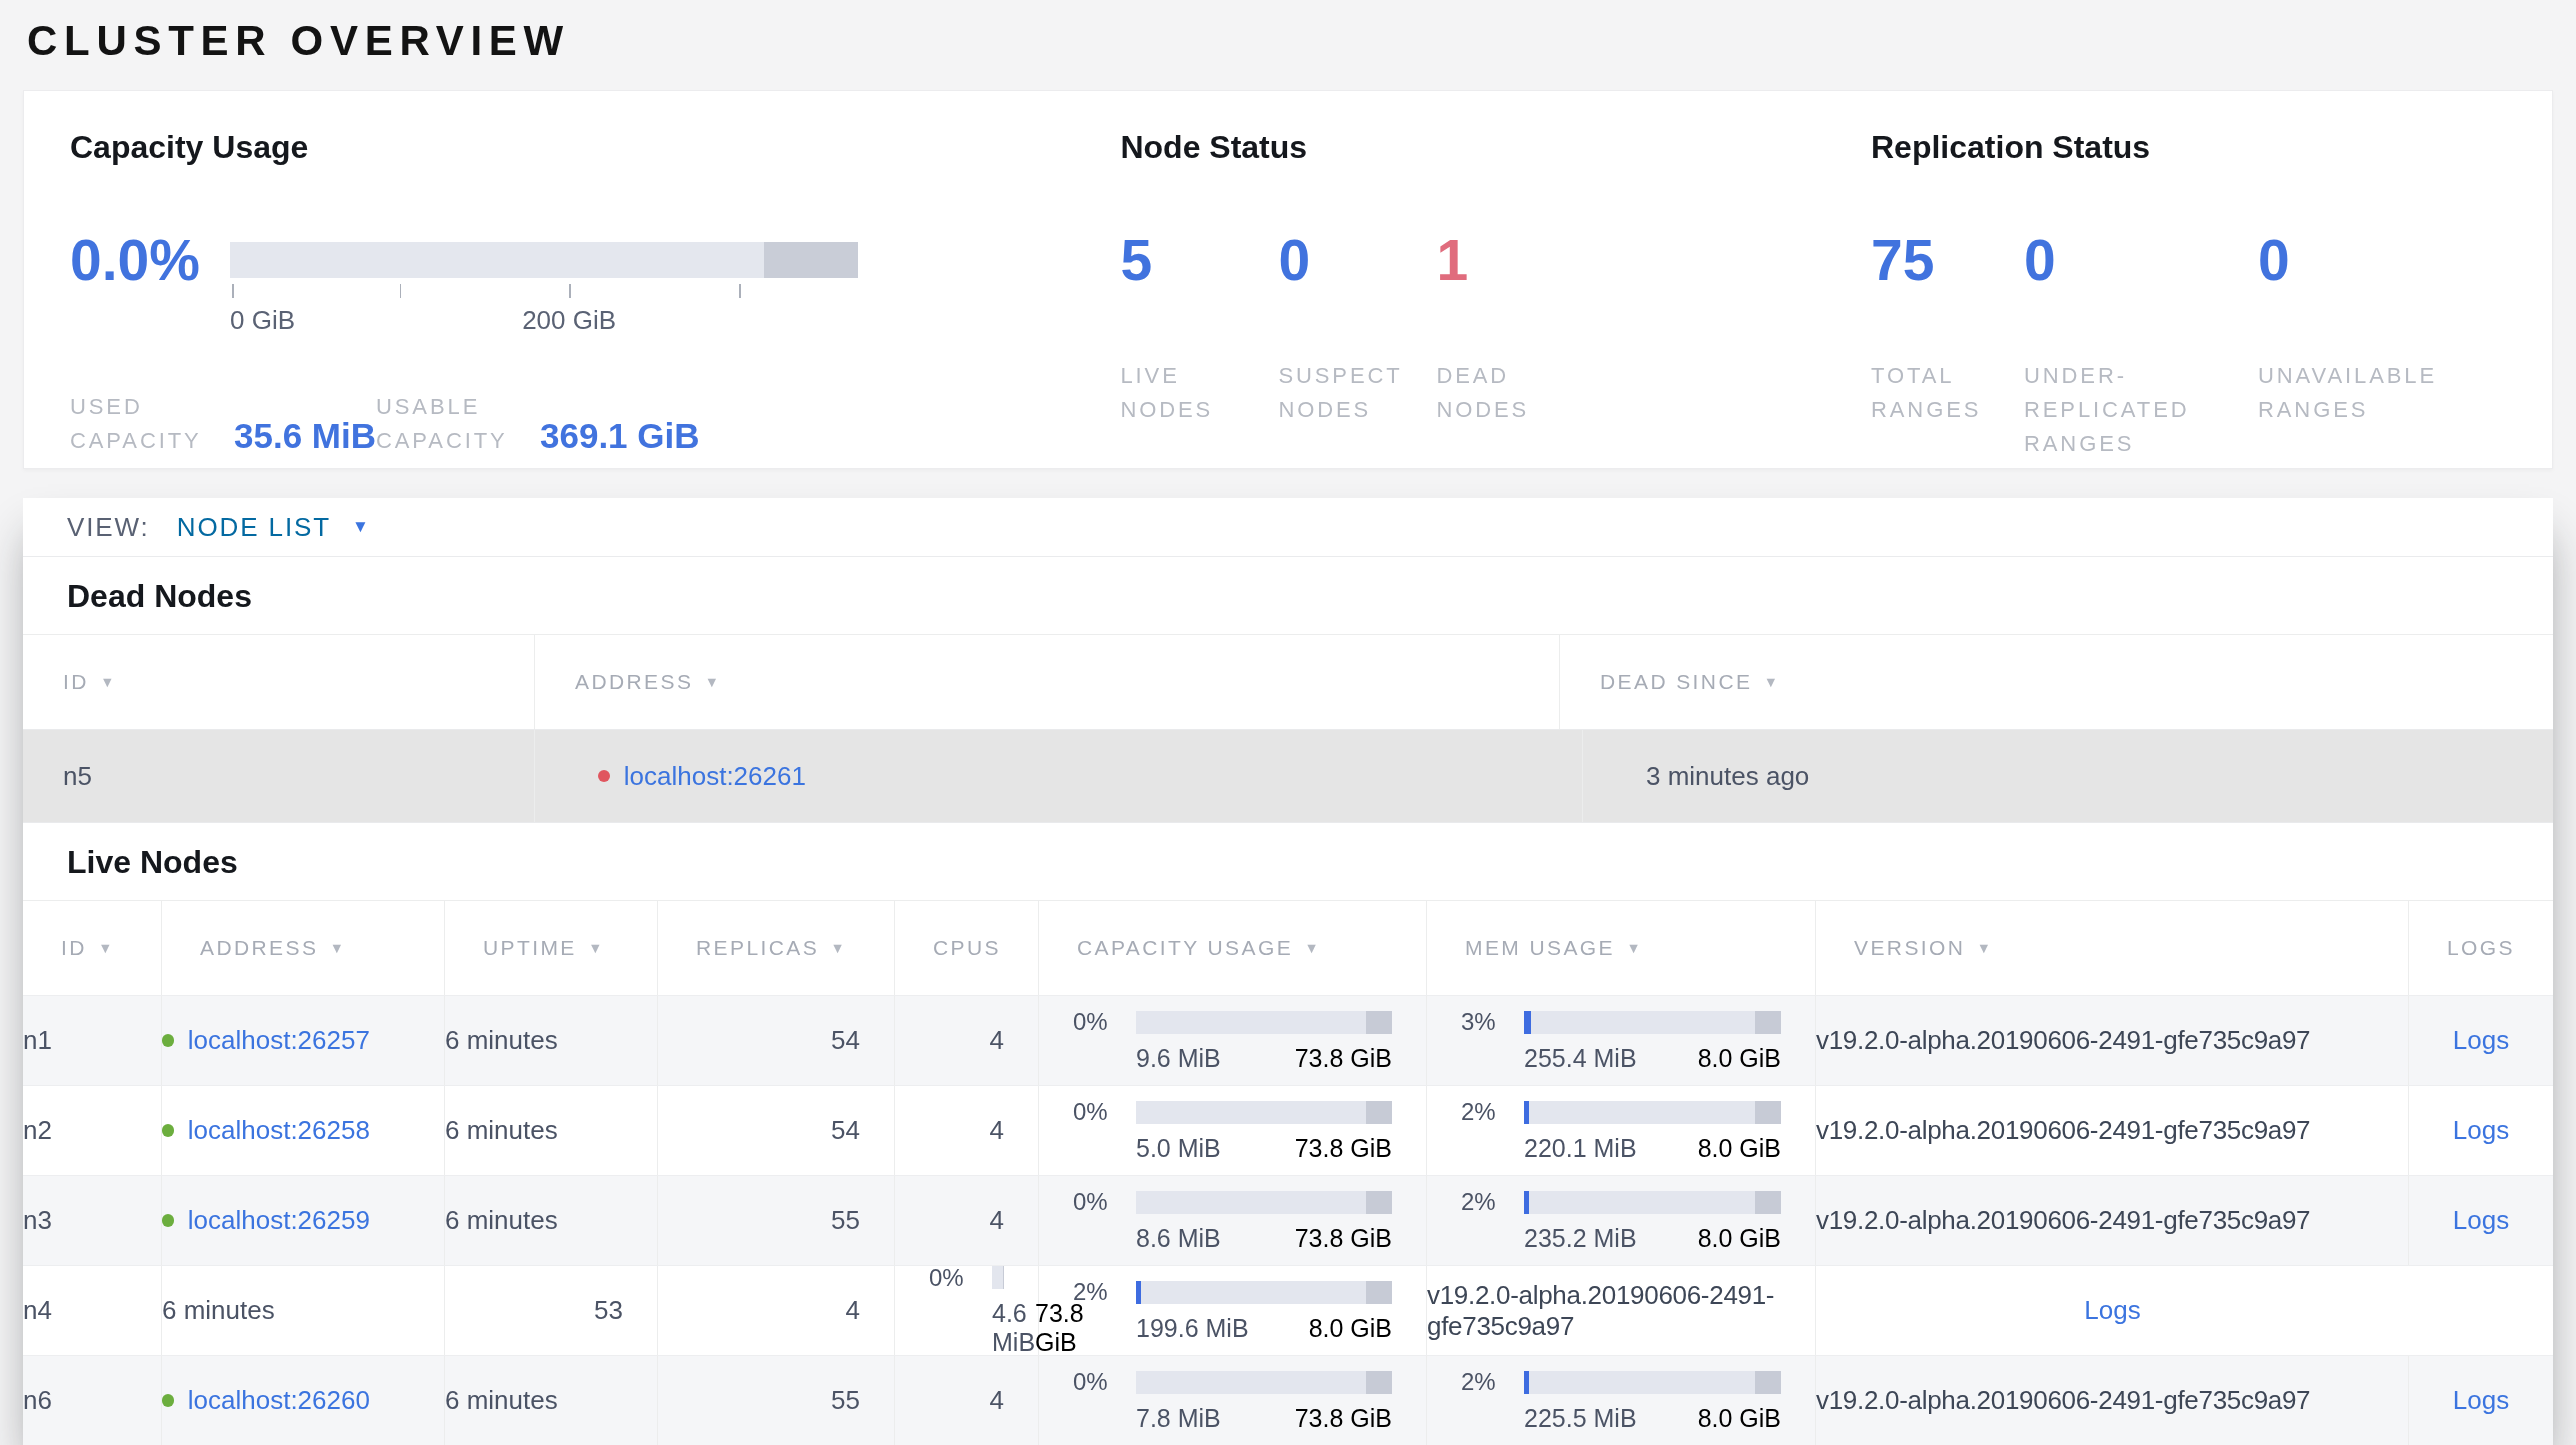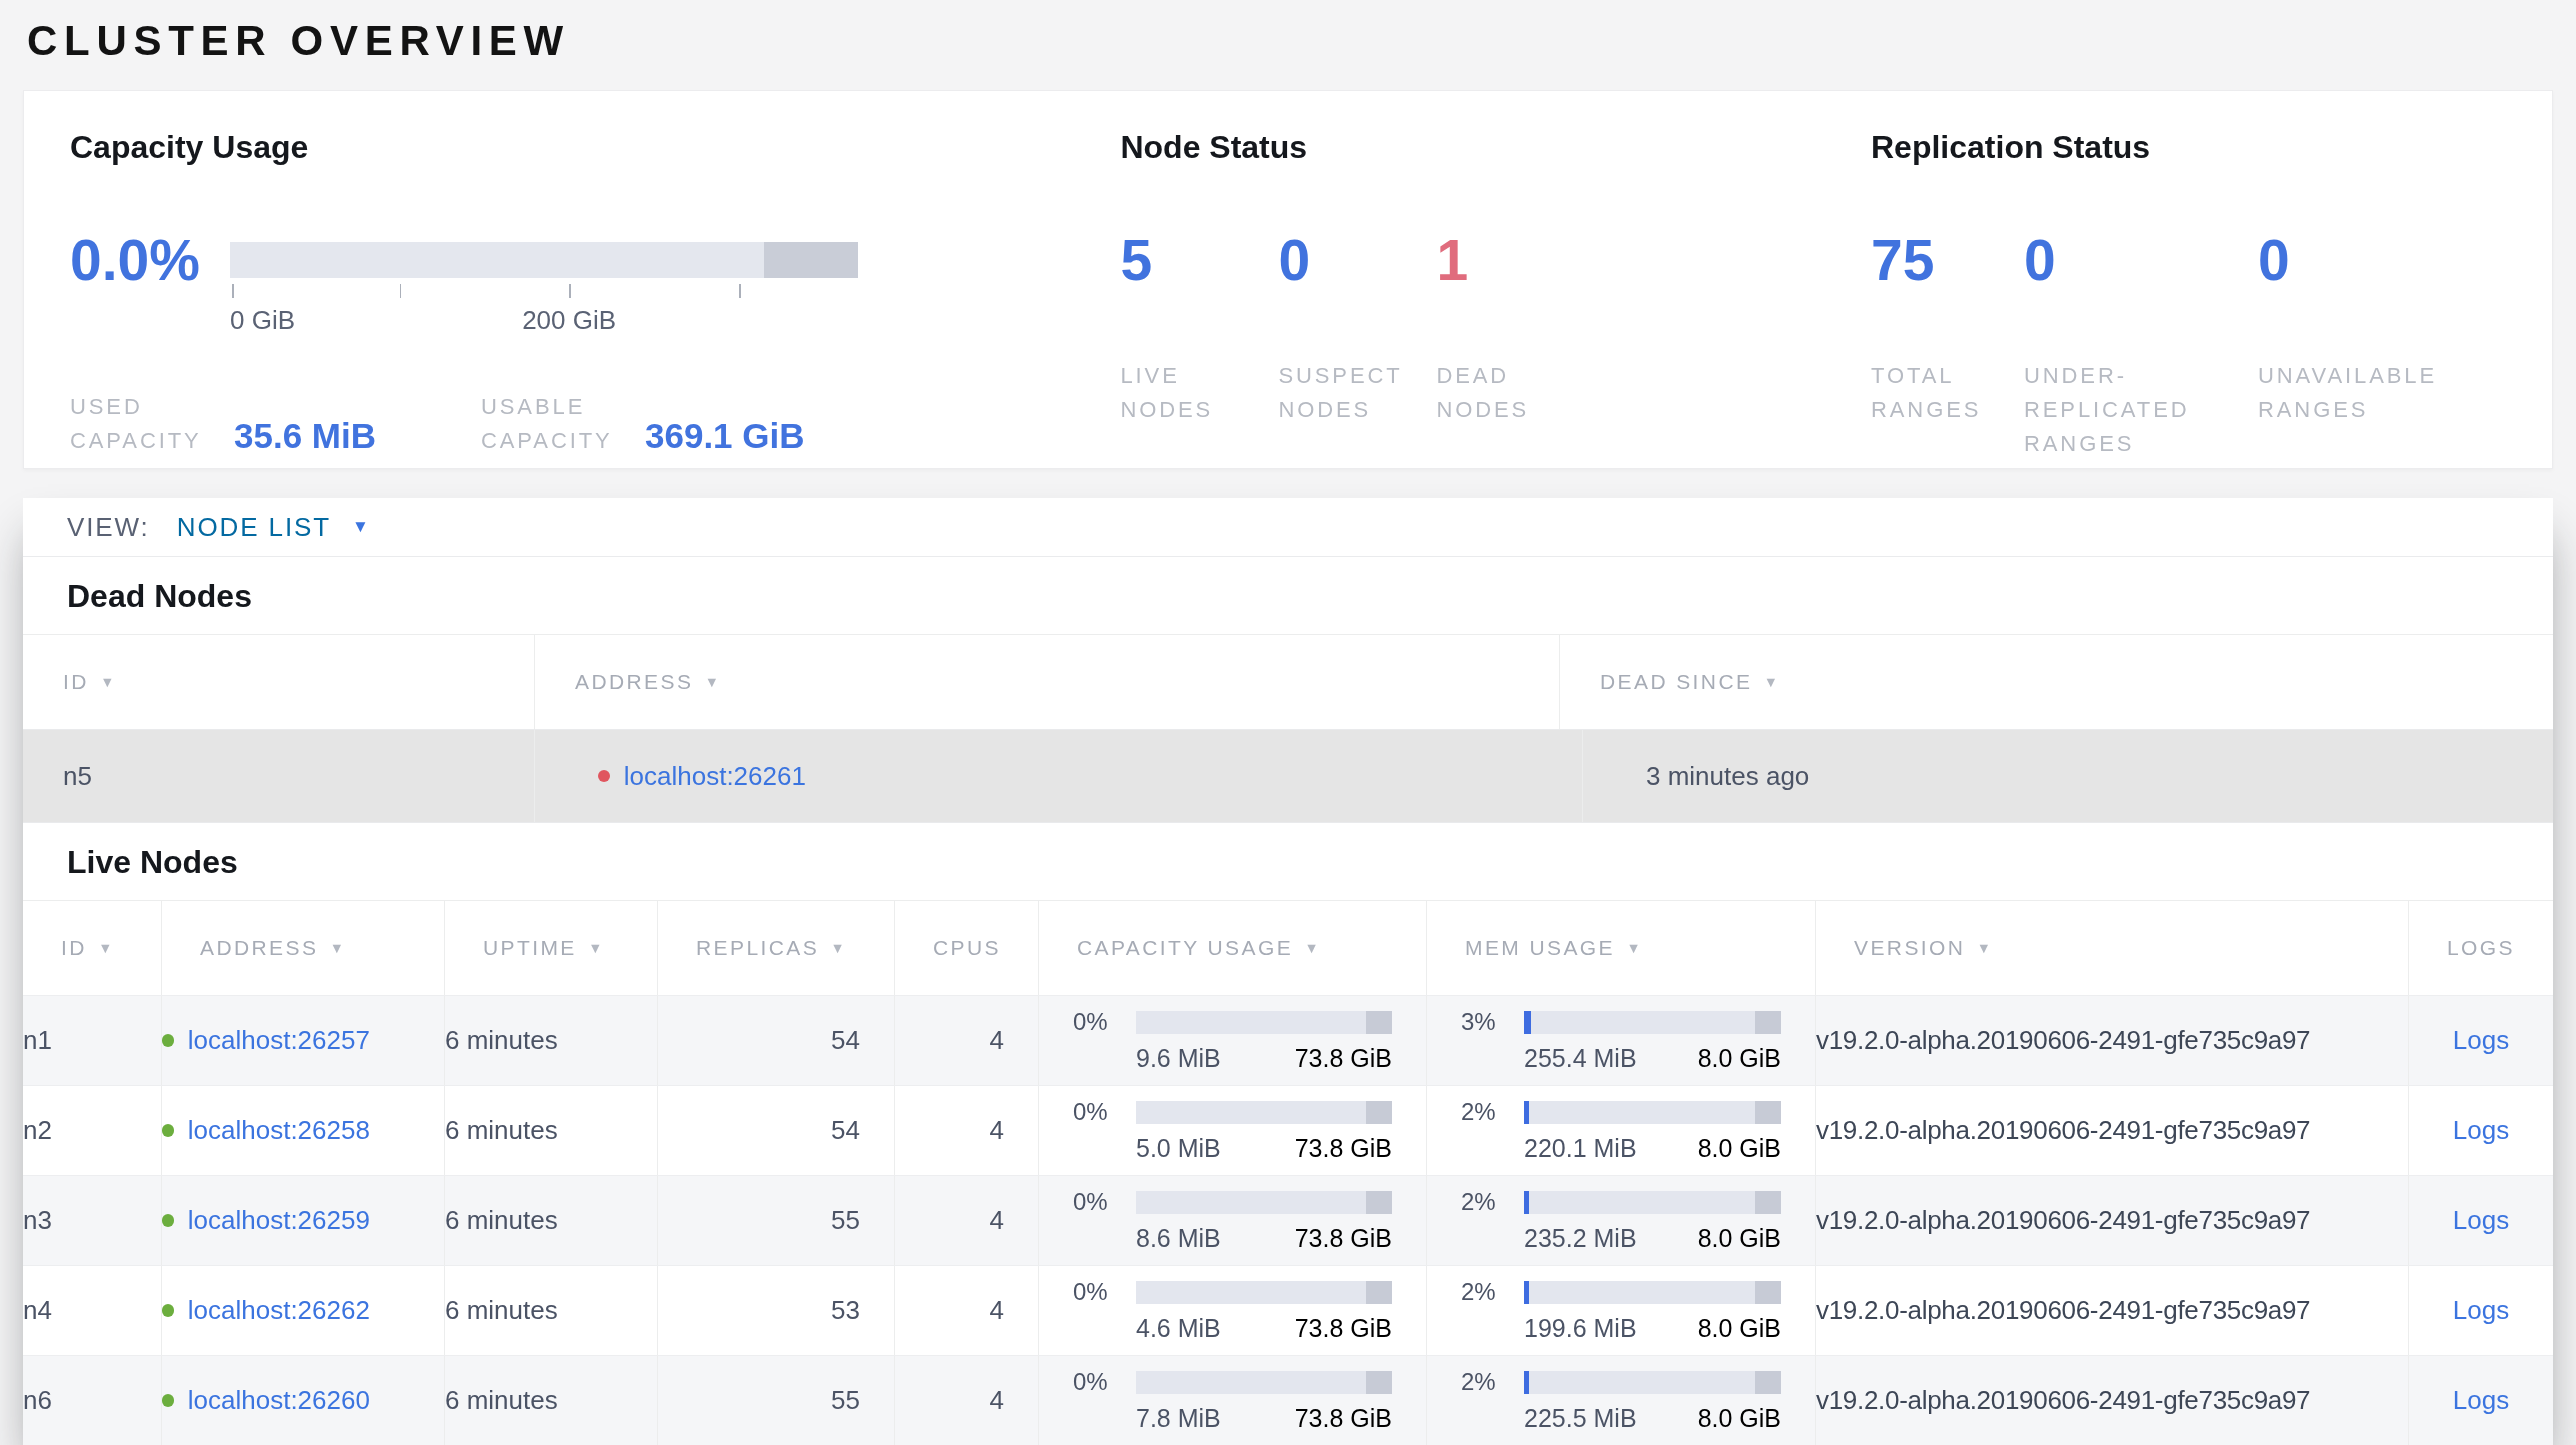--- a/index.html
+++ b/index.html
@@ -26,21 +26,21 @@
   .ov-fill  { position:absolute; left:0; top:0; height:100%; background:#3e6ce0; }
   .ov-ticks { position:absolute; left:0; right:0; top:42px; height:15.3px; }
   .ov-tick { position:absolute; top:0; width:1.9px; height:14.3px; background:#abb0ba; }
   .ov-ticklabels { position:absolute; left:0; right:0; top:63px; font-size:26px; color:#5a6274; }
   .ov-tl0 { position:absolute; left:0; }
   .ov-tl200 { position:absolute; left:54%; transform:translateX(-50%); }
   .cap-labels { margin-top:86px; display:flex; }
   .cap-stat { display:flex; align-items:flex-end; }
   .cap-stat-label { width:164px; font-size:22px; letter-spacing:2.9px; color:#b6bac2; line-height:1.55; }
   .cap-stat-value { font-size:35px; font-weight:600; color:#4173de; padding-bottom:1.9px; }
-  .cap-stat + .cap-stat { margin-left:105px; }
+  .cap-stat + .cap-stat { }
 
   .ns-section { width:781px; }
   .ns-col { width:158px; }
   .stat-col-label { width:143px; }
 
   .rs-section { flex:1; }
   .rs-col1 { width:153px; } .rs-col2 { width:234px; } .rs-col3 { width:248px; }
 
   
   .main-card { margin:29px 23px 0 23px; background:#fff; box-shadow:0 29px 44px -9.5px rgba(25,28,34,.45); }
@@ -381,24 +381,20 @@
       <div class="td">
           <span class="version-text">v19.2.0-alpha.20190606-2491-gfe735c9a97</span>
         </div>
       <div class="td logs">
           <a class="link">Logs</a>
         </div>
     </div>
 
     <div class="ln-grid ln-row">
       <div class="td">n4</div>
-      <div class="td">
-        <span class="dot green"></span>
-        <a class="link">localhost:26262</a>
-      </div>
       <div class="td">6 minutes</div>
       <div class="td num">53</div>
       <div class="td num">4</div>
       <div class="td baredcell">
         <div class="cellbar">
           <div class="bar-row">
             <span class="bar-pct">0%</span>
             <span class="mini-track">
               <span class="mini-other"></span>
               <span class="mini-fill" style="width: 0%;"></span>

